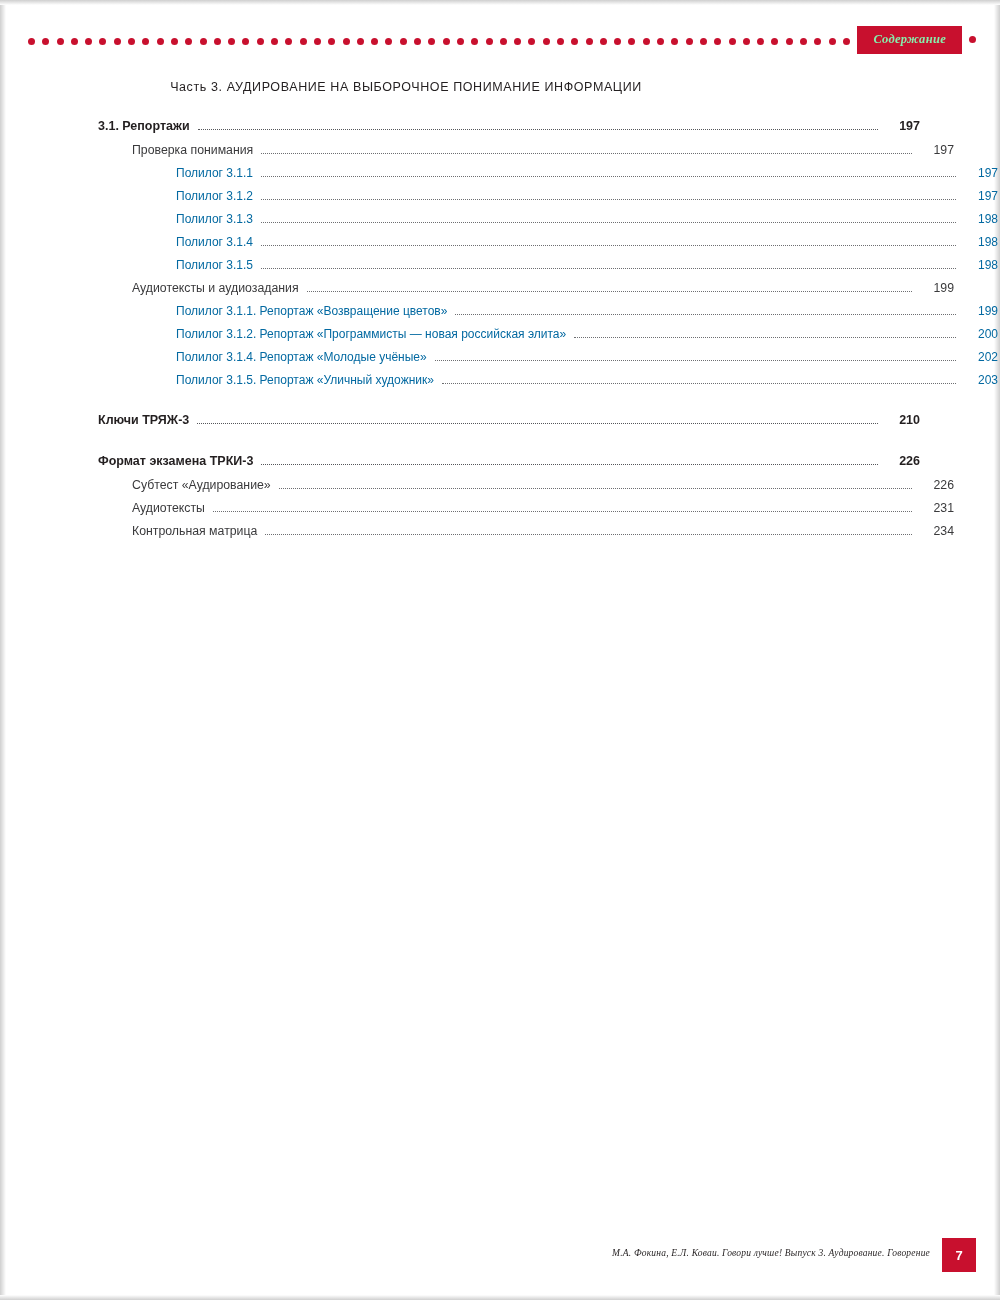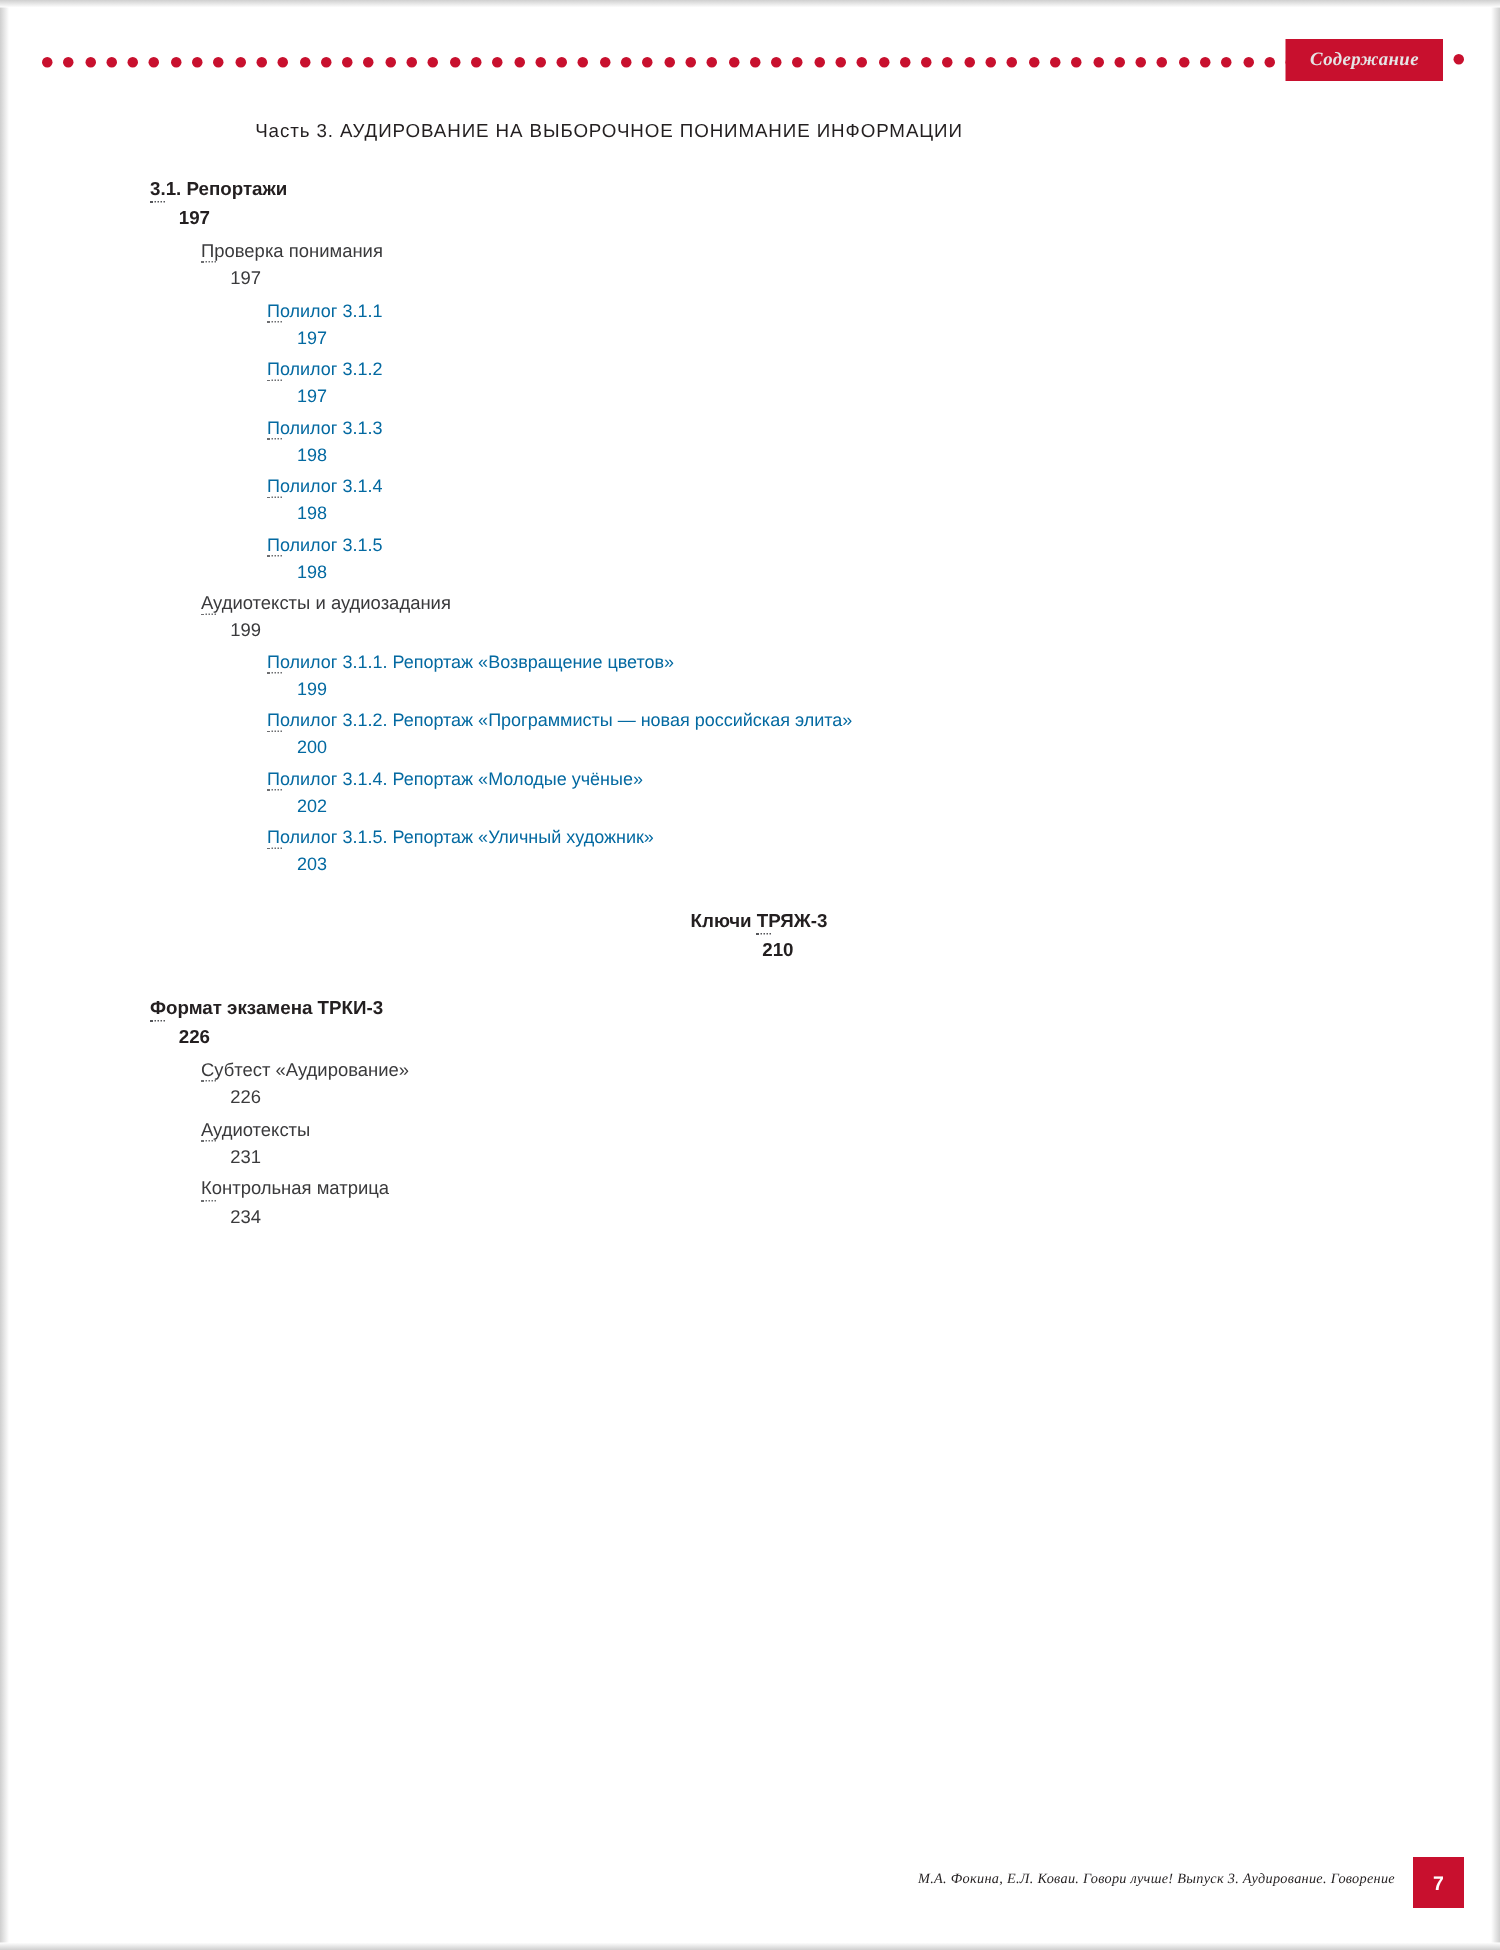--- a/index.html
+++ b/index.html
@@ -67,21 +67,21 @@
     border-radius: 50%;
     background: #c8102e;
     flex: 0 0 auto;
   }
 
   .header-tab {
     position: absolute;
     right: 38px;
     top: 26px;
     background: #c8102e;
-    color: #e5e5e5;
+    color: #86efac;
     font-style: italic;
     font-weight: bold;
     font-size: 12.5px;
     letter-spacing: 0.3px;
     padding: 6px 16px 7px 16px;
     font-family: "Liberation Serif", serif;
   }
   .tab-dot {
     position: absolute;
     right: 24px;
@@ -111,21 +111,20 @@
     top: 120px;
     width: 822px;
   }
 
   .toc-row {
     display: flex;
     align-items: baseline;
     width: 100%;
     line-height: 1.0;
     white-space: nowrap;
-    flex-direction: column;
   }
   .toc-label {
     flex: 0 0 auto;
     padding-right: 6px;
   }
   .toc-leader {
     flex: 1 1 auto;
     position: relative;
     height: 1px;
     margin: 0 2px 4px 2px;
@@ -157,21 +156,21 @@
     padding-left: 34px;
   }
   .lvl-2 {                
     font-size: 12px;
     color: #0369a1;
     margin-bottom: 9px;
     padding-left: 78px;
     justify-content: space-between;
   }
 
-  .gap-lg { margin-top: 26px; align-items: center; }
+  .gap-lg { margin-top: 26px; }
   .gap-md { margin-top: 27px; }
 
   
   .footer-text {
     position: absolute;
     right: 70px;
     bottom: 42px;
     font-size: 9.5px;
     font-style: italic;
     color: #231f20;

